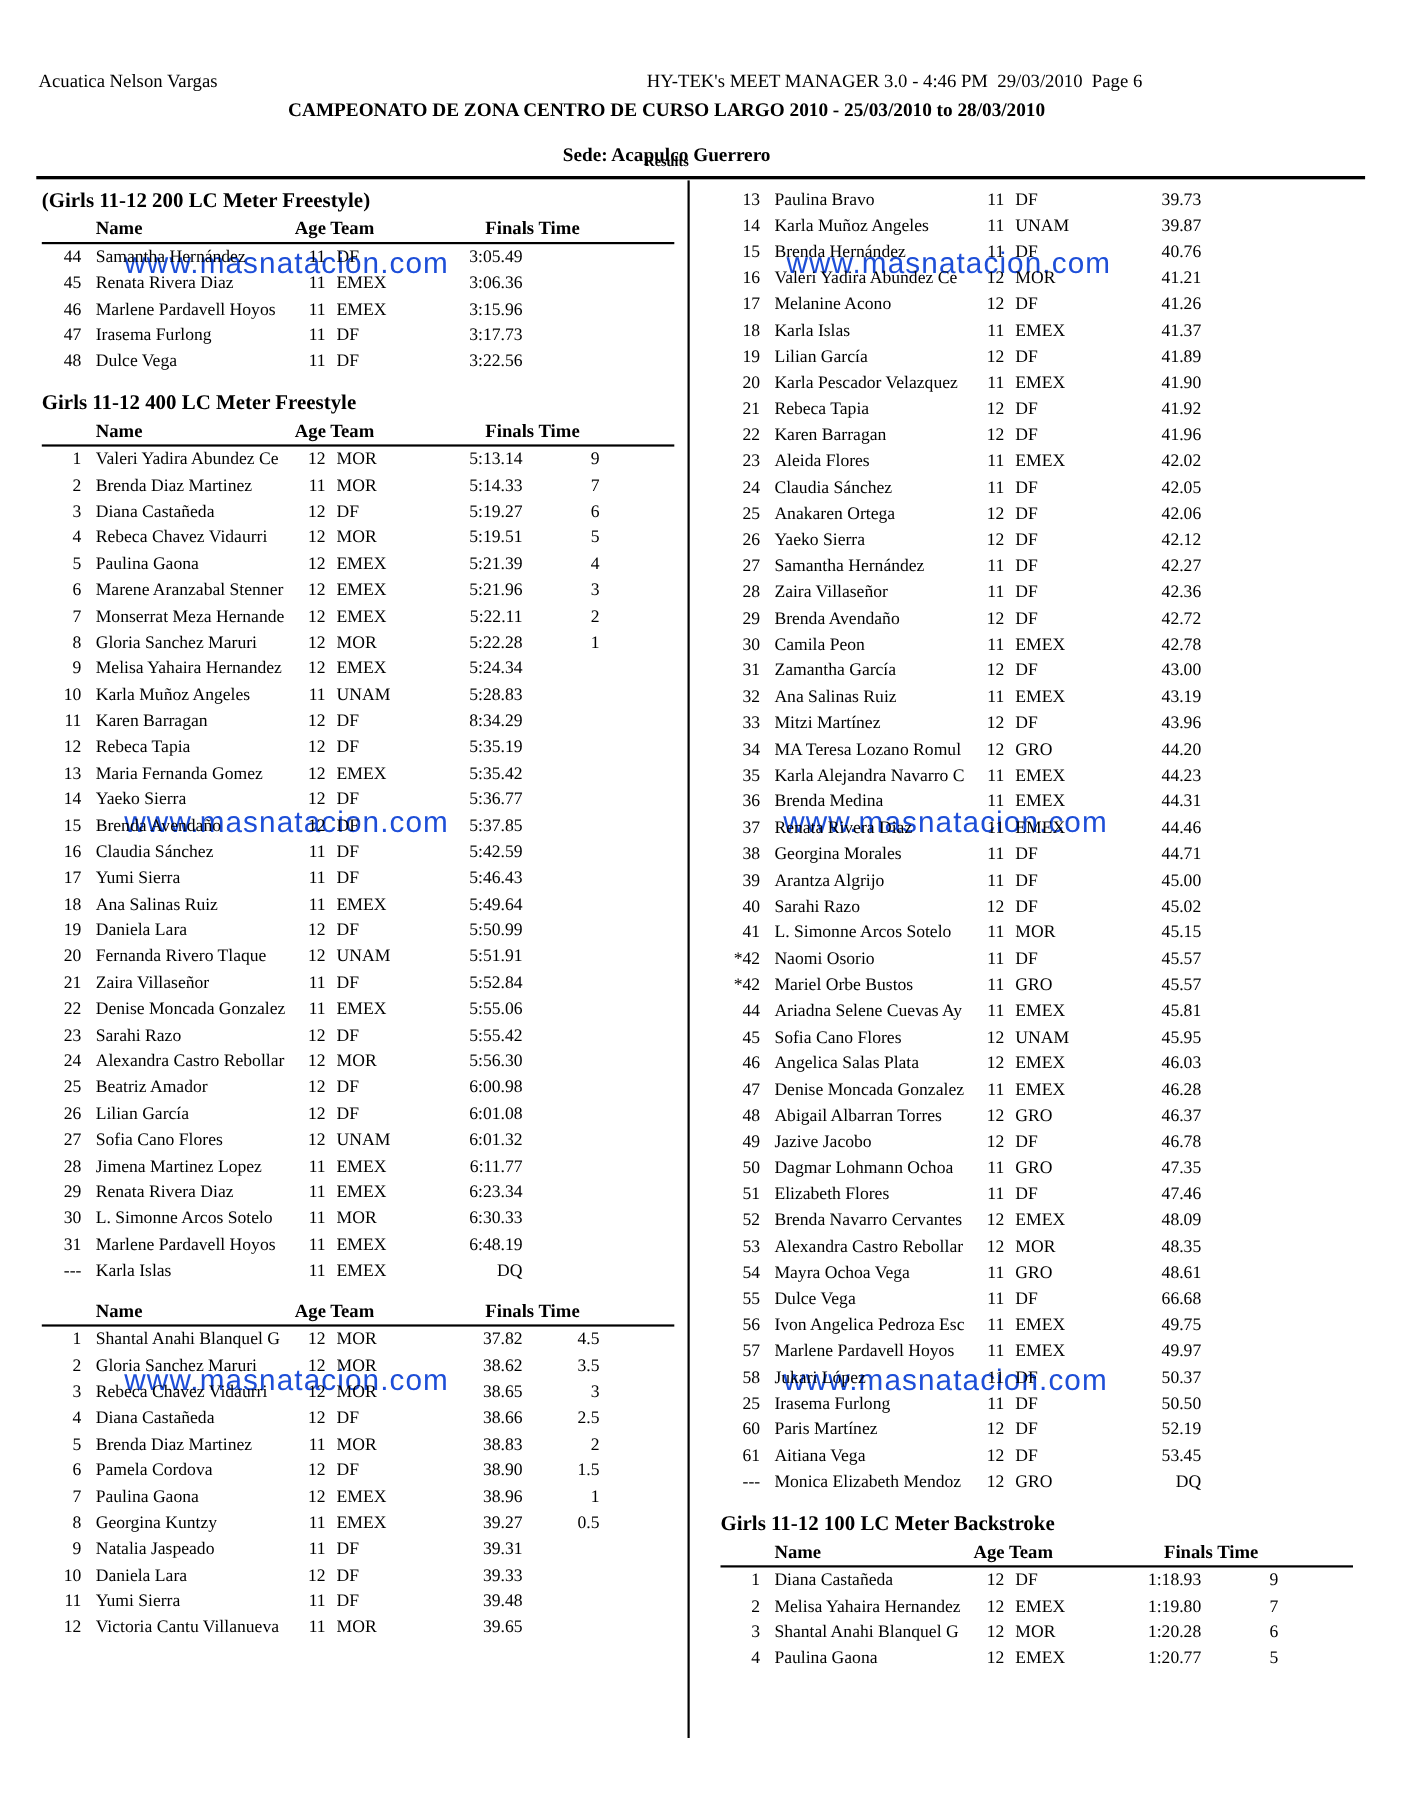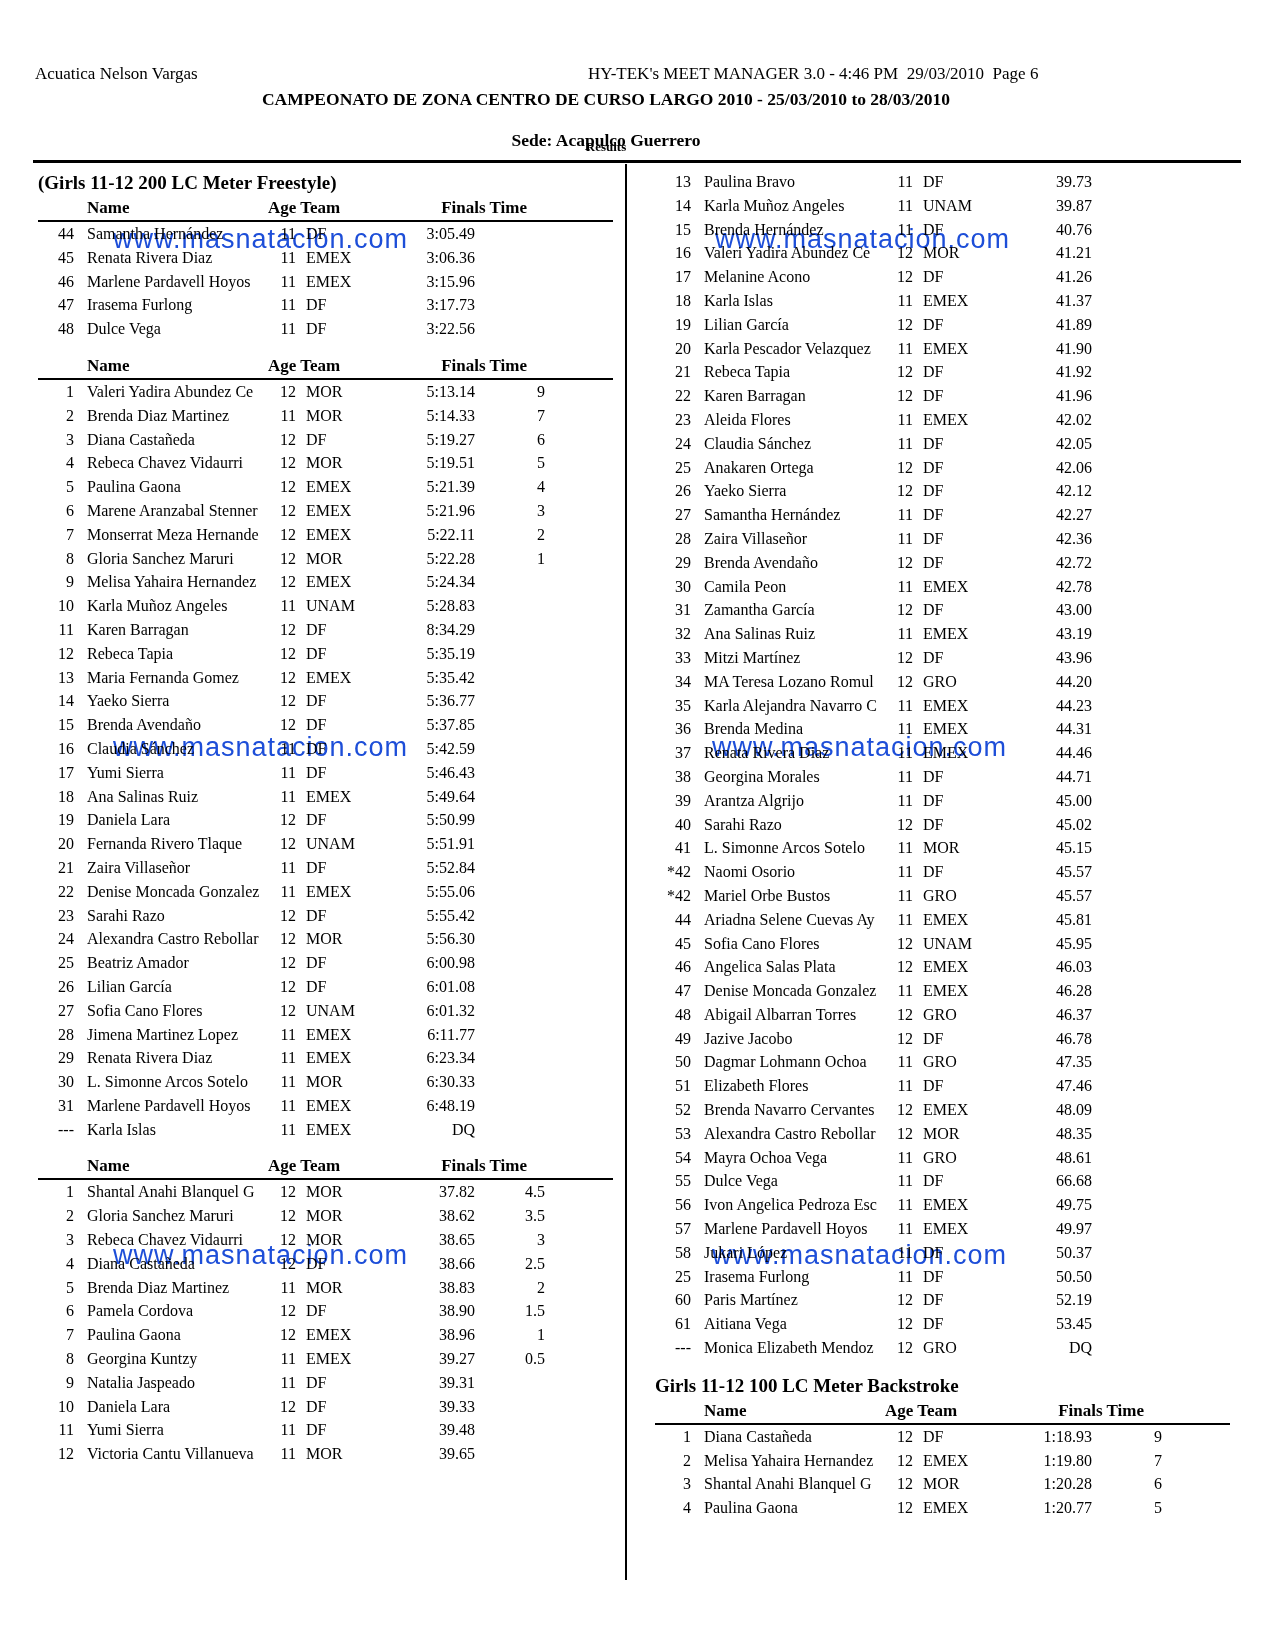--- a/index.html
+++ b/index.html
@@ -109,20 +109,21 @@
       <div class="row">
         <div class="c-place">48</div>
         <div class="c-name">Dulce Vega</div>
         <div class="c-age">11</div>
         <div class="c-team">DF</div>
         <div class="c-time">3:22.56</div>
         <div class="c-points"></div>
       </div>
     </div>
     <div class="section">
+      <div class="section-title">Girls 11-12 400 LC Meter Freestyle</div>
       <div class="thead">
         <div class="h-name">Name</div>
         <div class="h-ageteam">Age Team</div>
         <div class="h-finals">Finals Time</div>
       </div>
       <div class="head-rule"></div>
       <div class="row">
         <div class="c-place">1</div>
         <div class="c-name">Valeri Yadira Abundez Ce</div>
         <div class="c-age">12</div>

